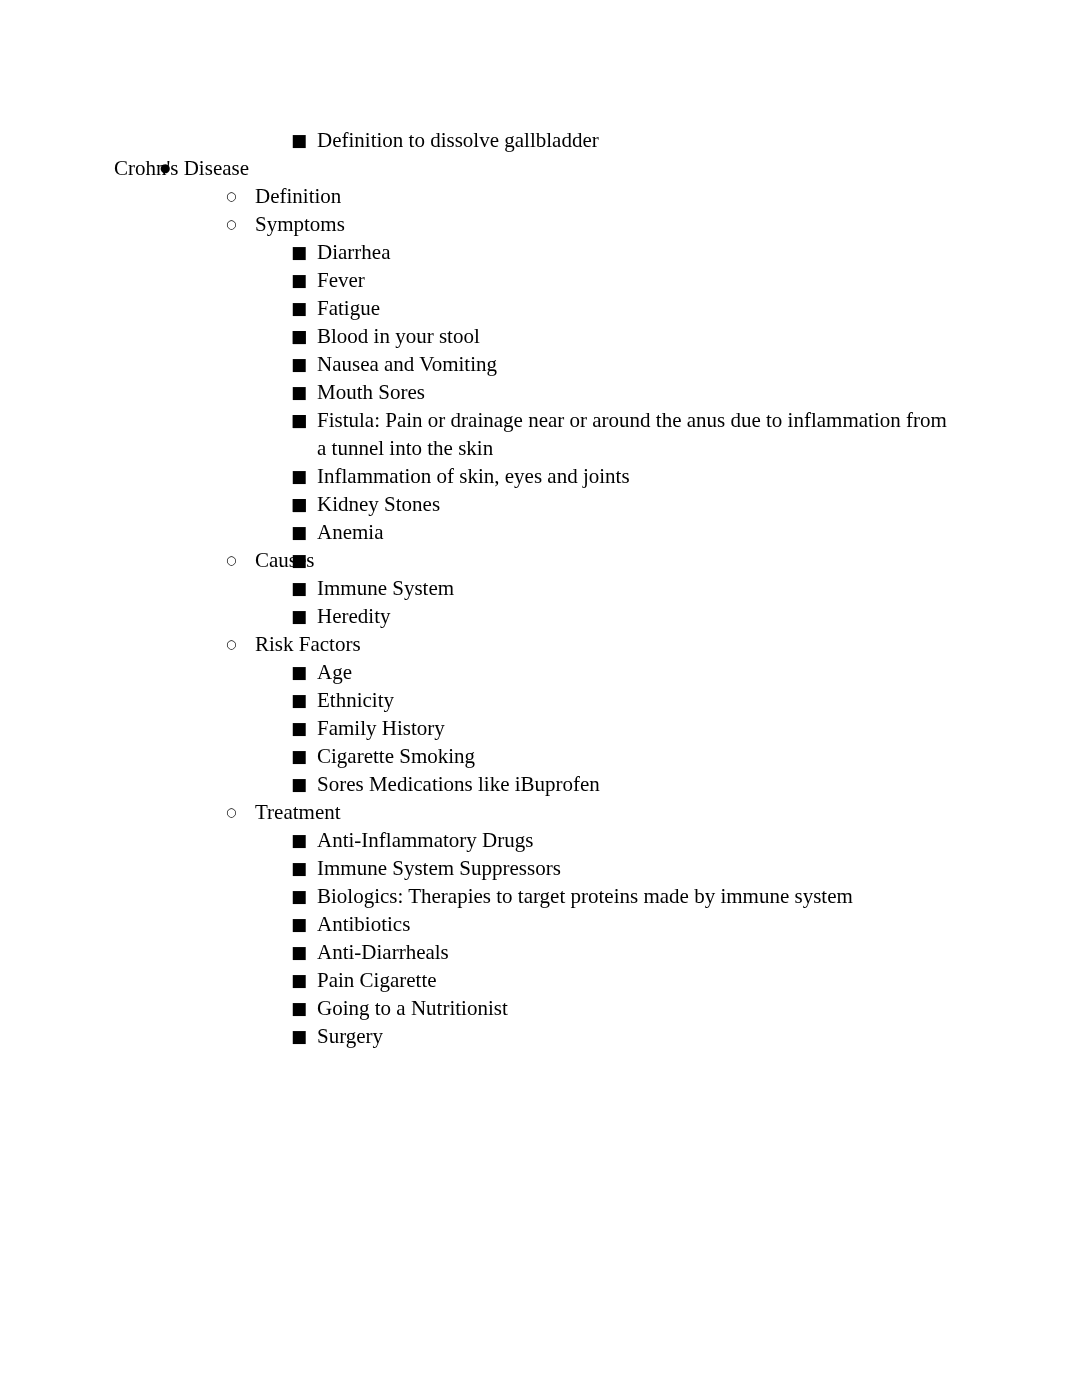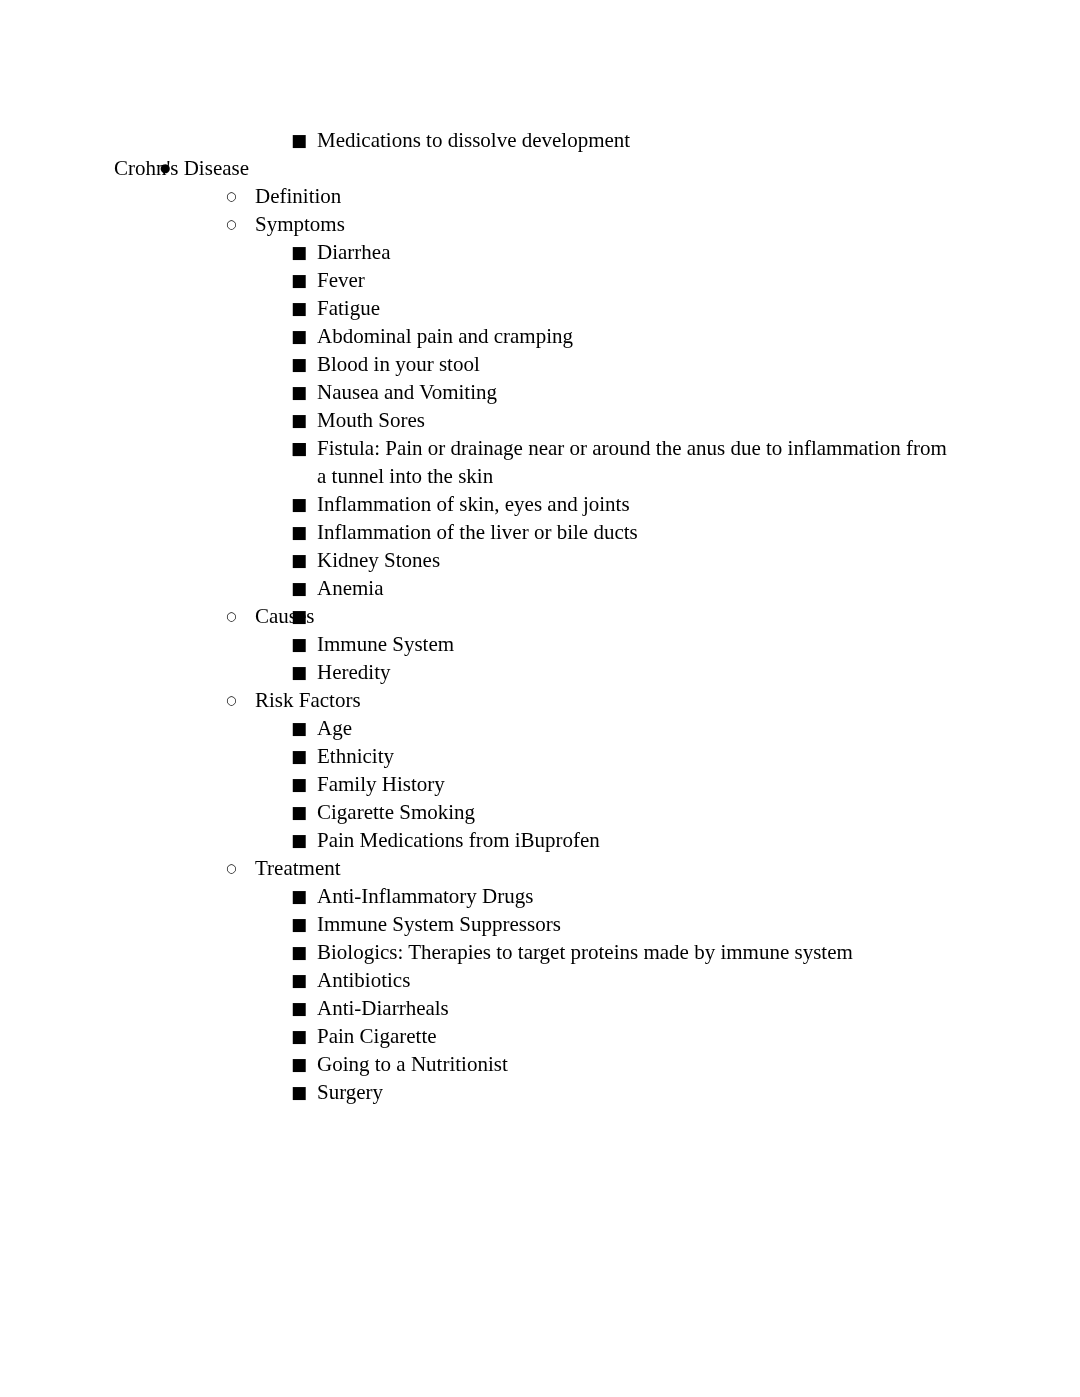--- a/index.html
+++ b/index.html
@@ -39,21 +39,21 @@
   .l1 .bullet { left: 160px; font-size: 12px; }
   .l2 .bullet { left: 226px; font-size: 12px; }
   .l3 .bullet { left: 291px; font-size: 17px; }
 </style>
 </head>
 <body>
 
 <div class="doc">
   <div class="li l3">
       <span class="bullet">■</span>
-      <span class="text">Medications to dissolve development</span>
+      <span class="text">Definition to dissolve gallbladder</span>
     </div>
   <div class="li l1">
       <span class="bullet">●</span>
       <span class="text">Crohn's Disease</span>
     </div>
   <div class="li l2">
       <span class="bullet">○</span>
       <span class="text">Definition</span>
     </div>
   <div class="li l2">
@@ -67,21 +67,20 @@
   <div class="li l3">
       <span class="bullet">■</span>
       <span class="text">Fever</span>
     </div>
   <div class="li l3">
       <span class="bullet">■</span>
       <span class="text">Fatigue</span>
     </div>
   <div class="li l3">
       <span class="bullet">■</span>
-      <span class="text">Abdominal pain and cramping</span>
     </div>
   <div class="li l3">
       <span class="bullet">■</span>
       <span class="text">Blood in your stool</span>
     </div>
   <div class="li l3">
       <span class="bullet">■</span>
       <span class="text">Nausea and Vomiting</span>
     </div>
   <div class="li l3">
@@ -94,21 +93,20 @@
   <div class="li l3">
       <span class="bullet">■</span>
       <span class="text">Fistula: Pain or drainage near or around the anus due to inflammation from a tunnel into the skin</span>
     </div>
   <div class="li l3">
       <span class="bullet">■</span>
       <span class="text">Inflammation of skin, eyes and joints</span>
     </div>
   <div class="li l3">
       <span class="bullet">■</span>
-      <span class="text">Inflammation of the liver or bile ducts</span>
     </div>
   <div class="li l3">
       <span class="bullet">■</span>
       <span class="text">Kidney Stones</span>
     </div>
   <div class="li l3">
       <span class="bullet">■</span>
       <span class="text">Anemia</span>
     </div>
   <div class="li l3">
@@ -141,21 +139,21 @@
   <div class="li l3">
       <span class="bullet">■</span>
       <span class="text">Family History</span>
     </div>
   <div class="li l3">
       <span class="bullet">■</span>
       <span class="text">Cigarette Smoking</span>
     </div>
   <div class="li l3">
       <span class="bullet">■</span>
-      <span class="text">Pain Medications from iBuprofen</span>
+      <span class="text">Sores Medications like iBuprofen</span>
     </div>
   <div class="li l2">
       <span class="bullet">○</span>
       <span class="text">Treatment</span>
     </div>
   <div class="li l3">
       <span class="bullet">■</span>
       <span class="text">Anti-Inflammatory Drugs</span>
     </div>
   <div class="li l3">

